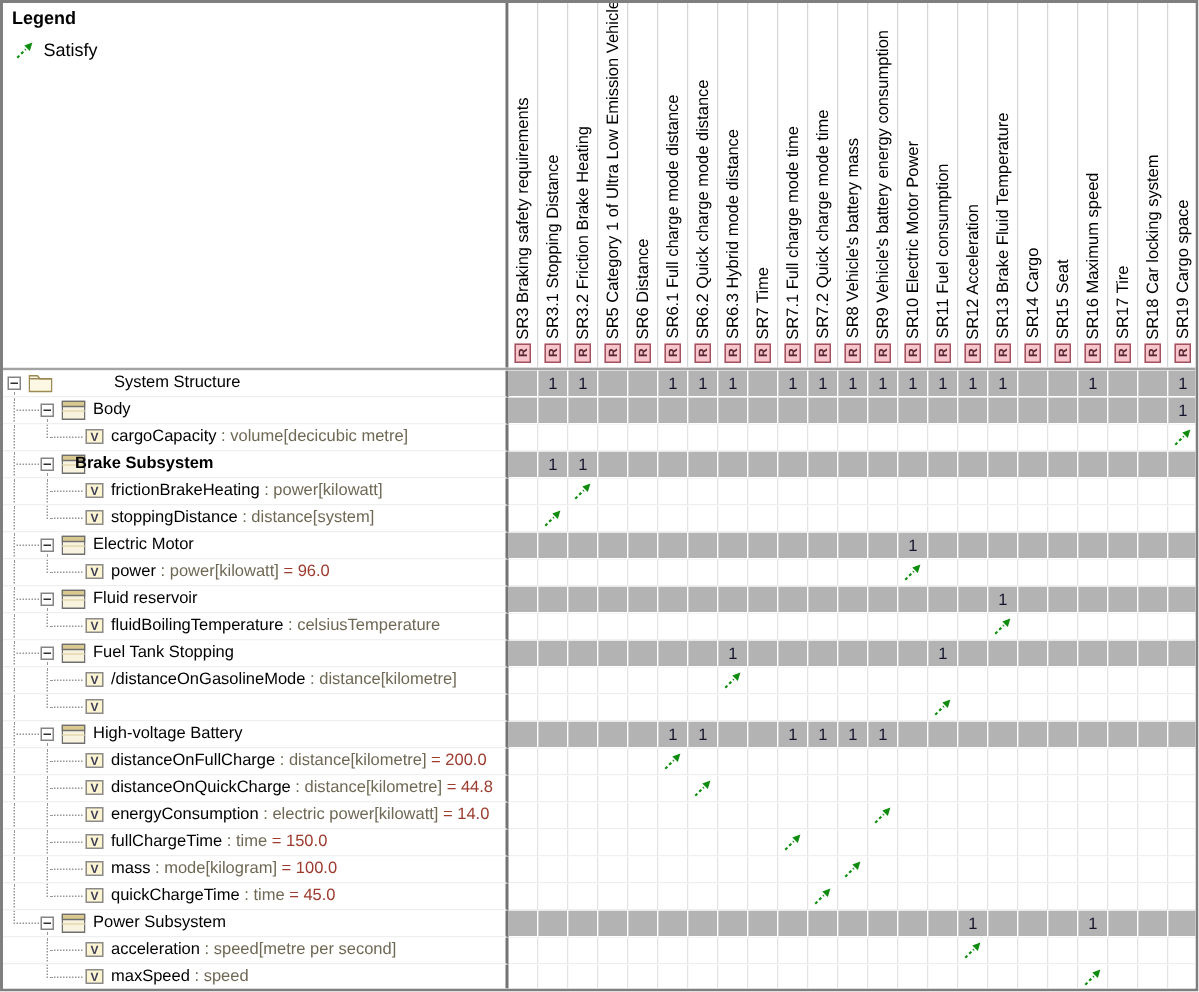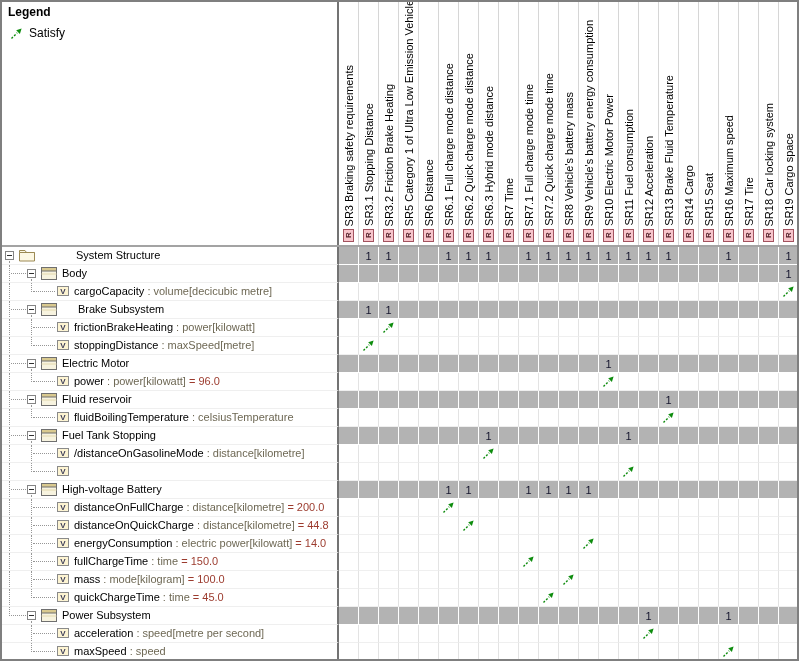--- a/index.html
+++ b/index.html
@@ -279,21 +279,21 @@
         <div class="tree">
           <div class="dotv" style="left: 7px; top: 0px; height: 18px;"></div>
           <div class="doth" style="left: 9px; top: 8px; width: 15px;"></div>
           <div class="dotv" style="left: 29px; top: 14px; height: 4px;"></div>
           <div class="exp" style="left: 25px;"></div>
           <div class="nicon" style="left: 39px;"><svg width="16" height="13">
               <rect x="0.5" y="0.5" width="15" height="12" fill="#f7f3df" stroke="#6f6f6f"></rect>
               <rect x="0.5" y="0.5" width="15" height="3.5" fill="#d9c98f" stroke="#6f6f6f"></rect>
               <line x1="0.5" y1="7" x2="15.5" y2="7" stroke="#e4d9ae"></line>
             </svg></div>
-          <div class="tlabel" style="left: 76px;"><span class="tname">Brake Subsystem</span></div>
+          <div class="tlabel" style="left: 48px; font-weight: bold;"><span class="tname">Brake Subsystem</span></div>
         </div>
         <div class="cells">
           <div class="cell"></div>
           <div class="cell">1</div>
           <div class="cell">1</div>
           <div class="cell"></div>
           <div class="cell"></div>
           <div class="cell"></div>
           <div class="cell"></div>
           <div class="cell"></div>
@@ -354,21 +354,21 @@
           <div class="cell"></div>
           <div class="cell"></div>
         </div>
       </div>
       <div class="row">
         <div class="tree">
           <div class="dotv" style="left: 7px; top: 0px; height: 18px;"></div>
           <div class="dotv" style="left: 29px; top: 0px; height: 9px;"></div>
           <div class="doth" style="left: 31px; top: 8px; width: 22px;"></div>
           <div class="vicon" style="left: 55px;">V</div>
-          <div class="tlabel" style="left: 72px;"><span class="tname">stoppingDistance</span><span class="ttype"> : maxSpeed[metre]</span></div>
+          <div class="tlabel" style="left: 72px;"><span class="tname">stoppingDistance</span><span class="ttype"> : distance[system]</span></div>
         </div>
         <div class="cells">
           <div class="cell"></div>
           <div class="cell">
             <span class="satisfy-icon">
               <svg width="13" height="13" viewBox="0 0 13 13">
                 <line x1="1.5" y1="11.5" x2="7.2" y2="5.8" stroke="#0e8c0e" stroke-width="1.4" stroke-dasharray="2 1.7"></line>
                 <polygon points="11.6,1.4 9.9,7.0 6.2,3.3" fill="#0e8c0e"></polygon>
               </svg>
             </span>

